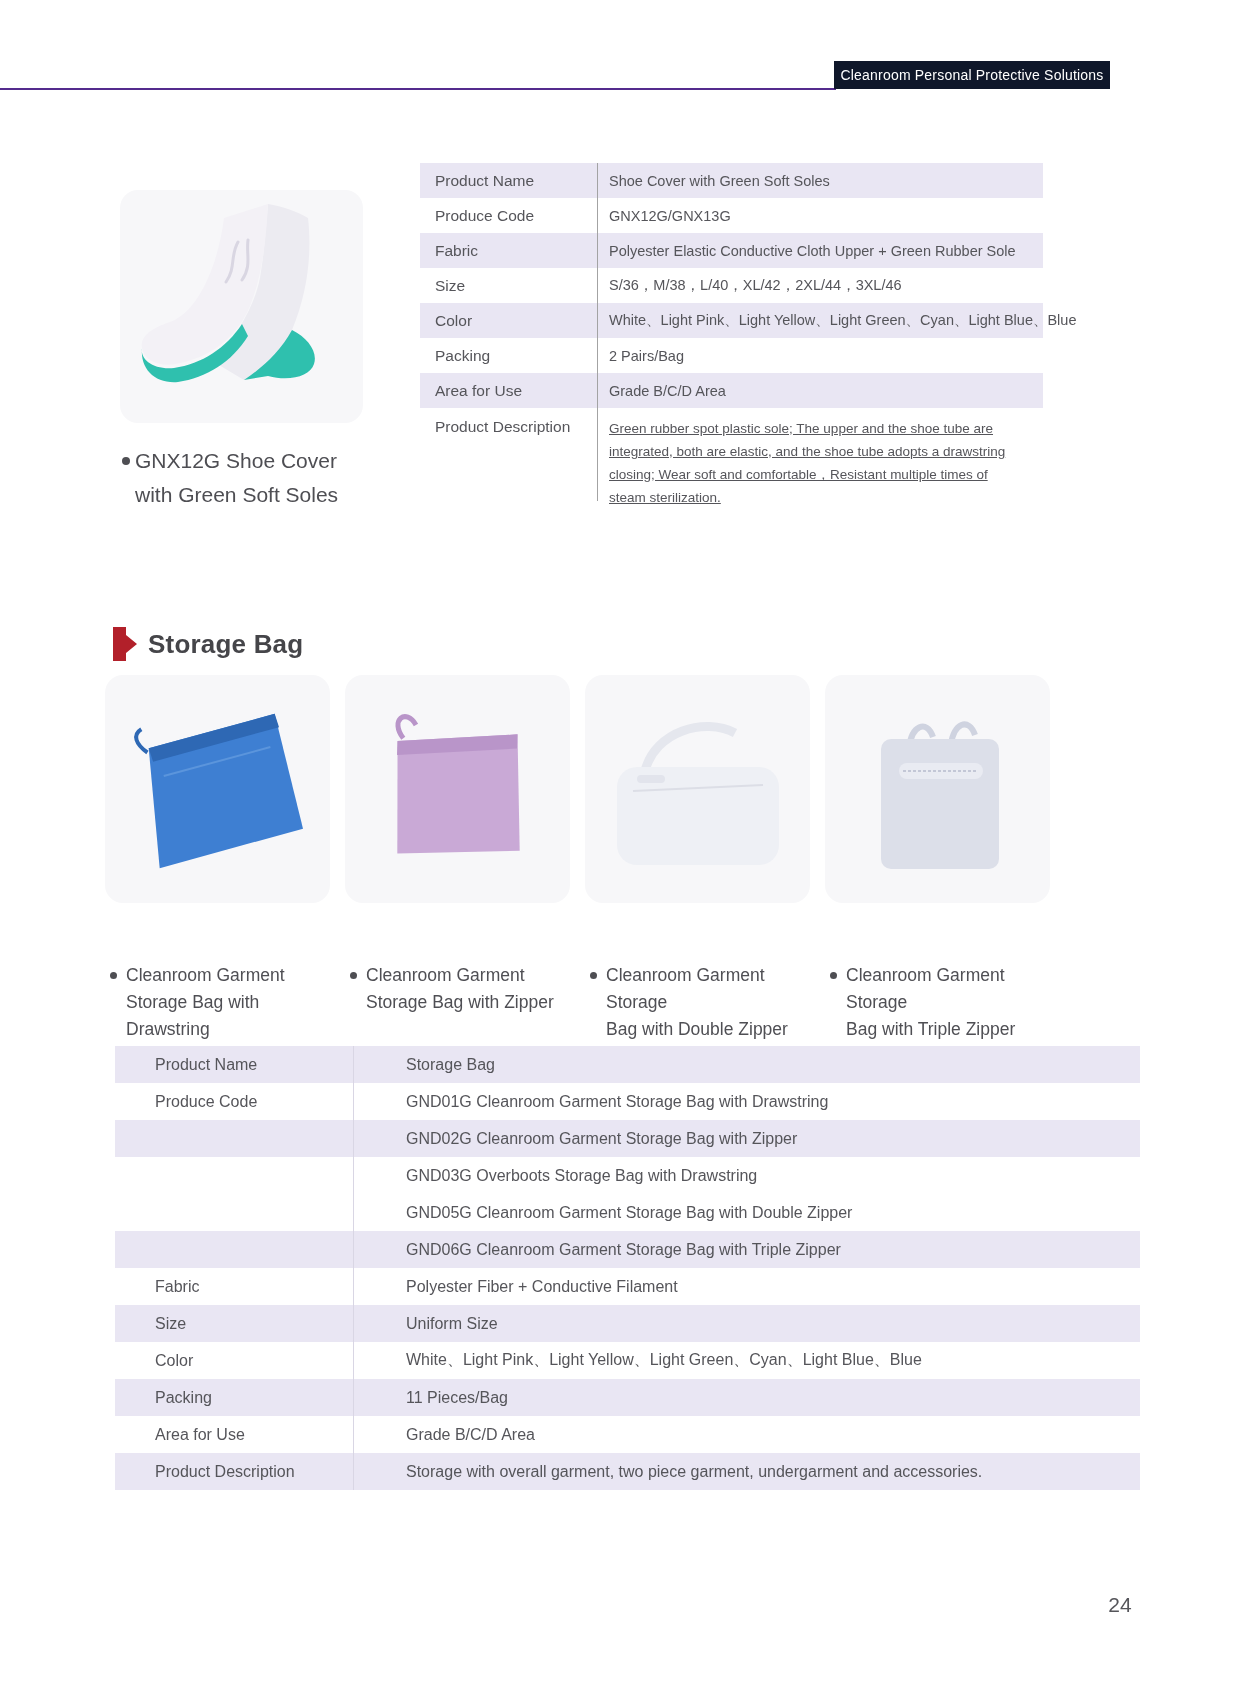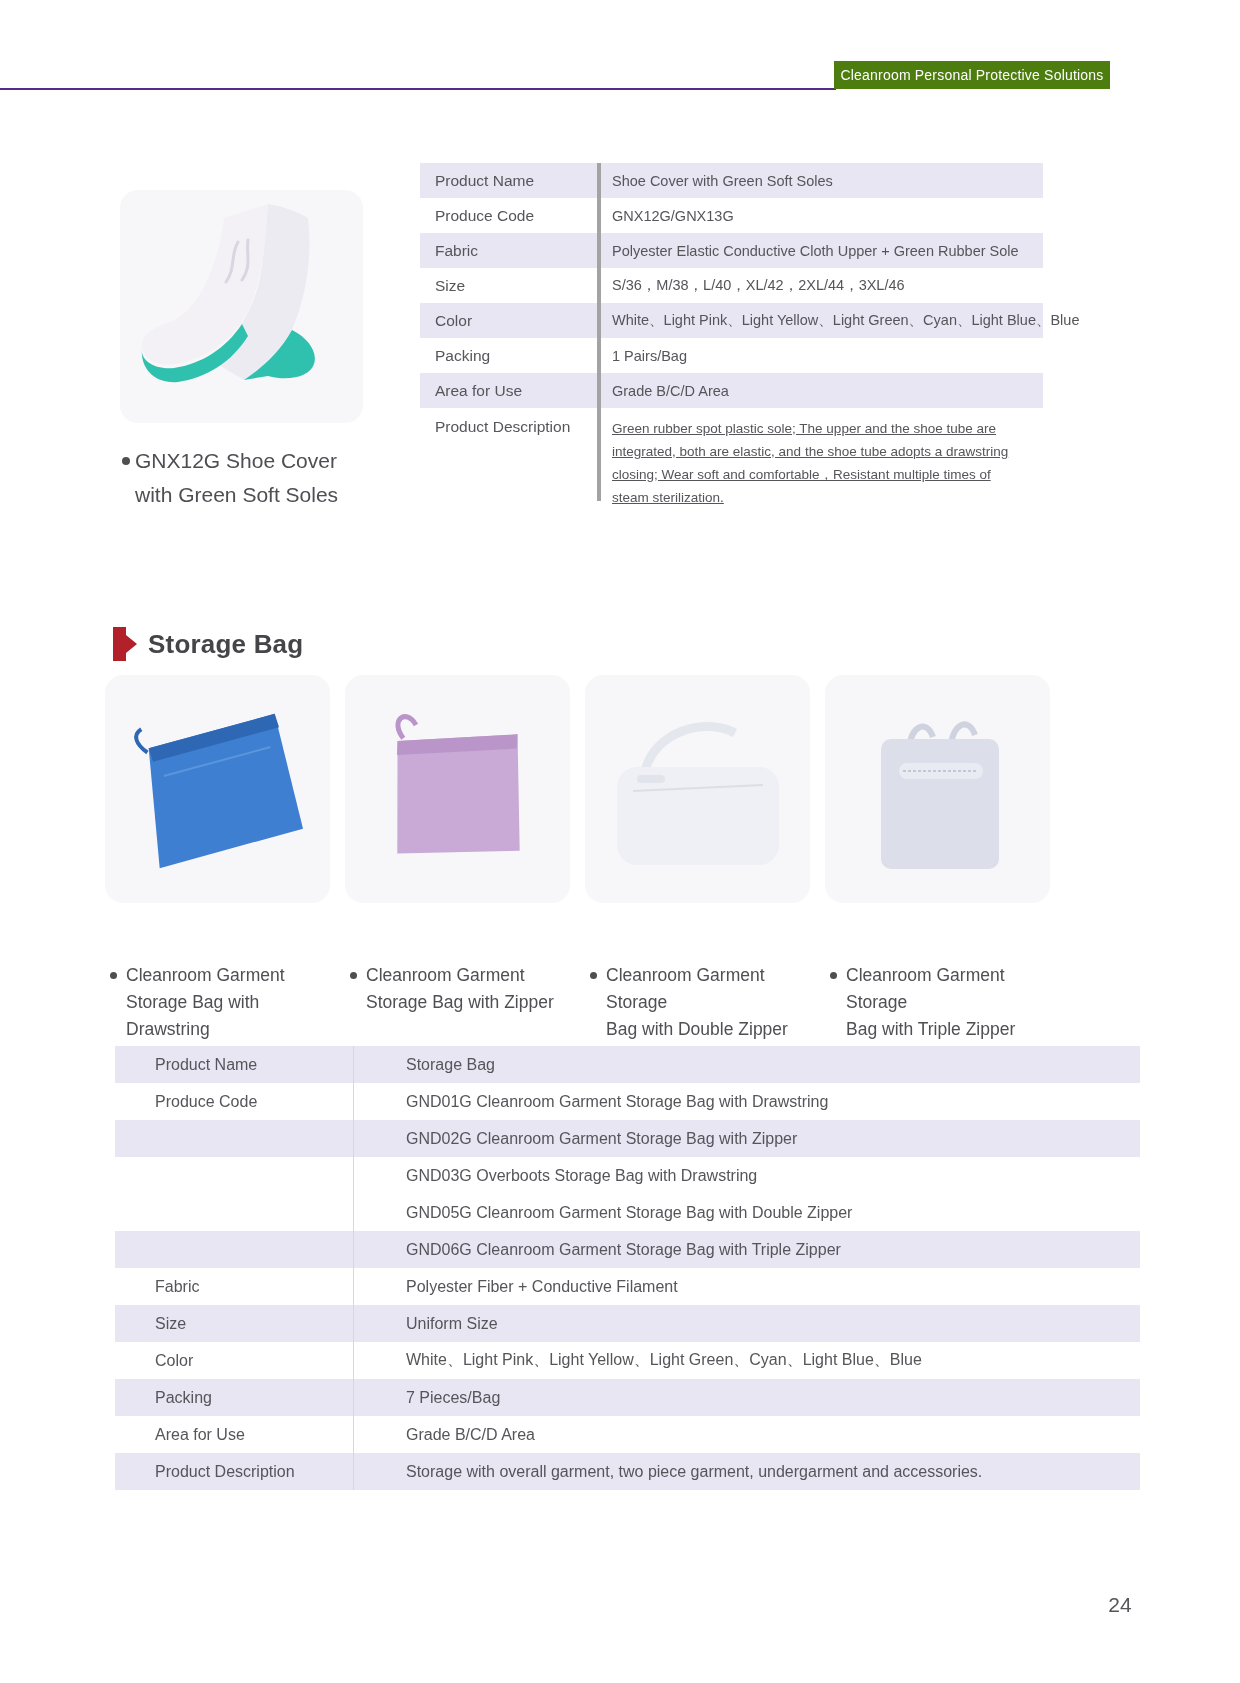--- a/index.html
+++ b/index.html
@@ -3,38 +3,38 @@
 <meta charset="utf-8">
 <style>
   html,body{margin:0;padding:0;background:#ffffff;}
   .page{
     position:relative;width:1240px;height:1683px;background:#ffffff;
     font-family:"Liberation Sans",sans-serif;color:#55555a;overflow:hidden;
   }
   
   .top-rule{position:absolute;left:0;top:88px;width:836px;height:2px;background:#542b8d;}
   .banner{
-    position:absolute;left:834px;top:61px;width:276px;height:28px;background:#4d7c0f;
+    position:absolute;left:834px;top:61px;width:276px;height:28px;background:#0f172a;
     color:#ffffff;font-size:14px;display:flex;align-items:center;justify-content:center;
     letter-spacing:.2px;
   }
   
   .photo-card{background:#f7f7f9;border-radius:18px;overflow:hidden;}
   .shoe-card{position:absolute;left:120px;top:190px;width:243px;height:233px;}
   .shoe-caption{position:absolute;left:122px;top:444px;display:flex;gap:5px;
     font-size:21px;line-height:34px;color:#4e4e53;}
   .dot{width:8px;height:8px;border-radius:50%;background:#4e4e53;flex-shrink:0;}
   .shoe-caption .dot{margin-top:13px;}
   
   .t1{position:absolute;left:420px;top:163px;width:623px;}
   .t1 .row{display:flex;height:35px;}
   .t1 .row.tall{height:93px;}
   .t1 .label{width:177px;padding-left:15px;box-sizing:border-box;flex-shrink:0;
     font-size:15.5px;display:flex;align-items:center;}
-  .t1 .value{flex:1;border-left:4px solid #a3a3a3;padding-left:11px;padding-right:25px;
+  .t1 .value{flex:1;border-left:1px solid #a3a3a3;padding-left:11px;padding-right:25px;
     box-sizing:border-box;font-size:14.5px;display:flex;align-items:center;white-space:nowrap;}
   .t1 .row.tall .label{align-items:flex-start;padding-top:10px;}
   .t1 .row.tall .value{display:block;white-space:normal;align-items:flex-start;
     padding-top:9px;font-size:13.5px;line-height:23px;text-decoration:underline;}
   .lav{background:#e9e6f3;}
   
   .sec-title{position:absolute;left:113px;top:627px;display:flex;align-items:center;gap:11px;}
   .sec-title h2{margin:0;font-size:26px;font-weight:700;color:#454549;letter-spacing:.2px;}
   .cards{position:absolute;left:105px;top:675px;display:flex;gap:15px;}
   .bag-card{width:225px;height:228px;}
@@ -92,21 +92,21 @@
     <div class="row">
       <div class="label">Size</div>
       <div class="value">S/36，M/38，L/40，XL/42，2XL/44，3XL/46</div>
     </div>
     <div class="row lav">
       <div class="label">Color</div>
       <div class="value">White、Light Pink、Light Yellow、Light Green、Cyan、Light Blue、Blue</div>
     </div>
     <div class="row">
       <div class="label">Packing</div>
-      <div class="value">1 Pairs/Bag</div>
+      <div class="value">2 Pairs/Bag</div>
     </div>
     <div class="row lav">
       <div class="label">Area for Use</div>
       <div class="value">Grade B/C/D Area</div>
     </div>
     <div class="row tall">
       <div class="label">Product Description</div>
       <div class="value">Green rubber spot plastic sole; The upper and the shoe tube are integrated, both are elastic, and the shoe tube adopts a drawstring closing; Wear soft and comfortable，Resistant multiple times of steam sterilization.</div>
     </div>
   </div>
@@ -220,21 +220,21 @@
     <div class="row lav">
       <div class="label">Size</div>
       <div class="value">Uniform Size</div>
     </div>
     <div class="row">
       <div class="label">Color</div>
       <div class="value">White、Light Pink、Light Yellow、Light Green、Cyan、Light Blue、Blue</div>
     </div>
     <div class="row lav">
       <div class="label">Packing</div>
-      <div class="value">7 Pieces/Bag</div>
+      <div class="value">11 Pieces/Bag</div>
     </div>
     <div class="row">
       <div class="label">Area for Use</div>
       <div class="value">Grade B/C/D Area</div>
     </div>
     <div class="row lav">
       <div class="label">Product Description</div>
       <div class="value">Storage with overall garment, two piece garment, undergarment and accessories.</div>
     </div>
   </div>

